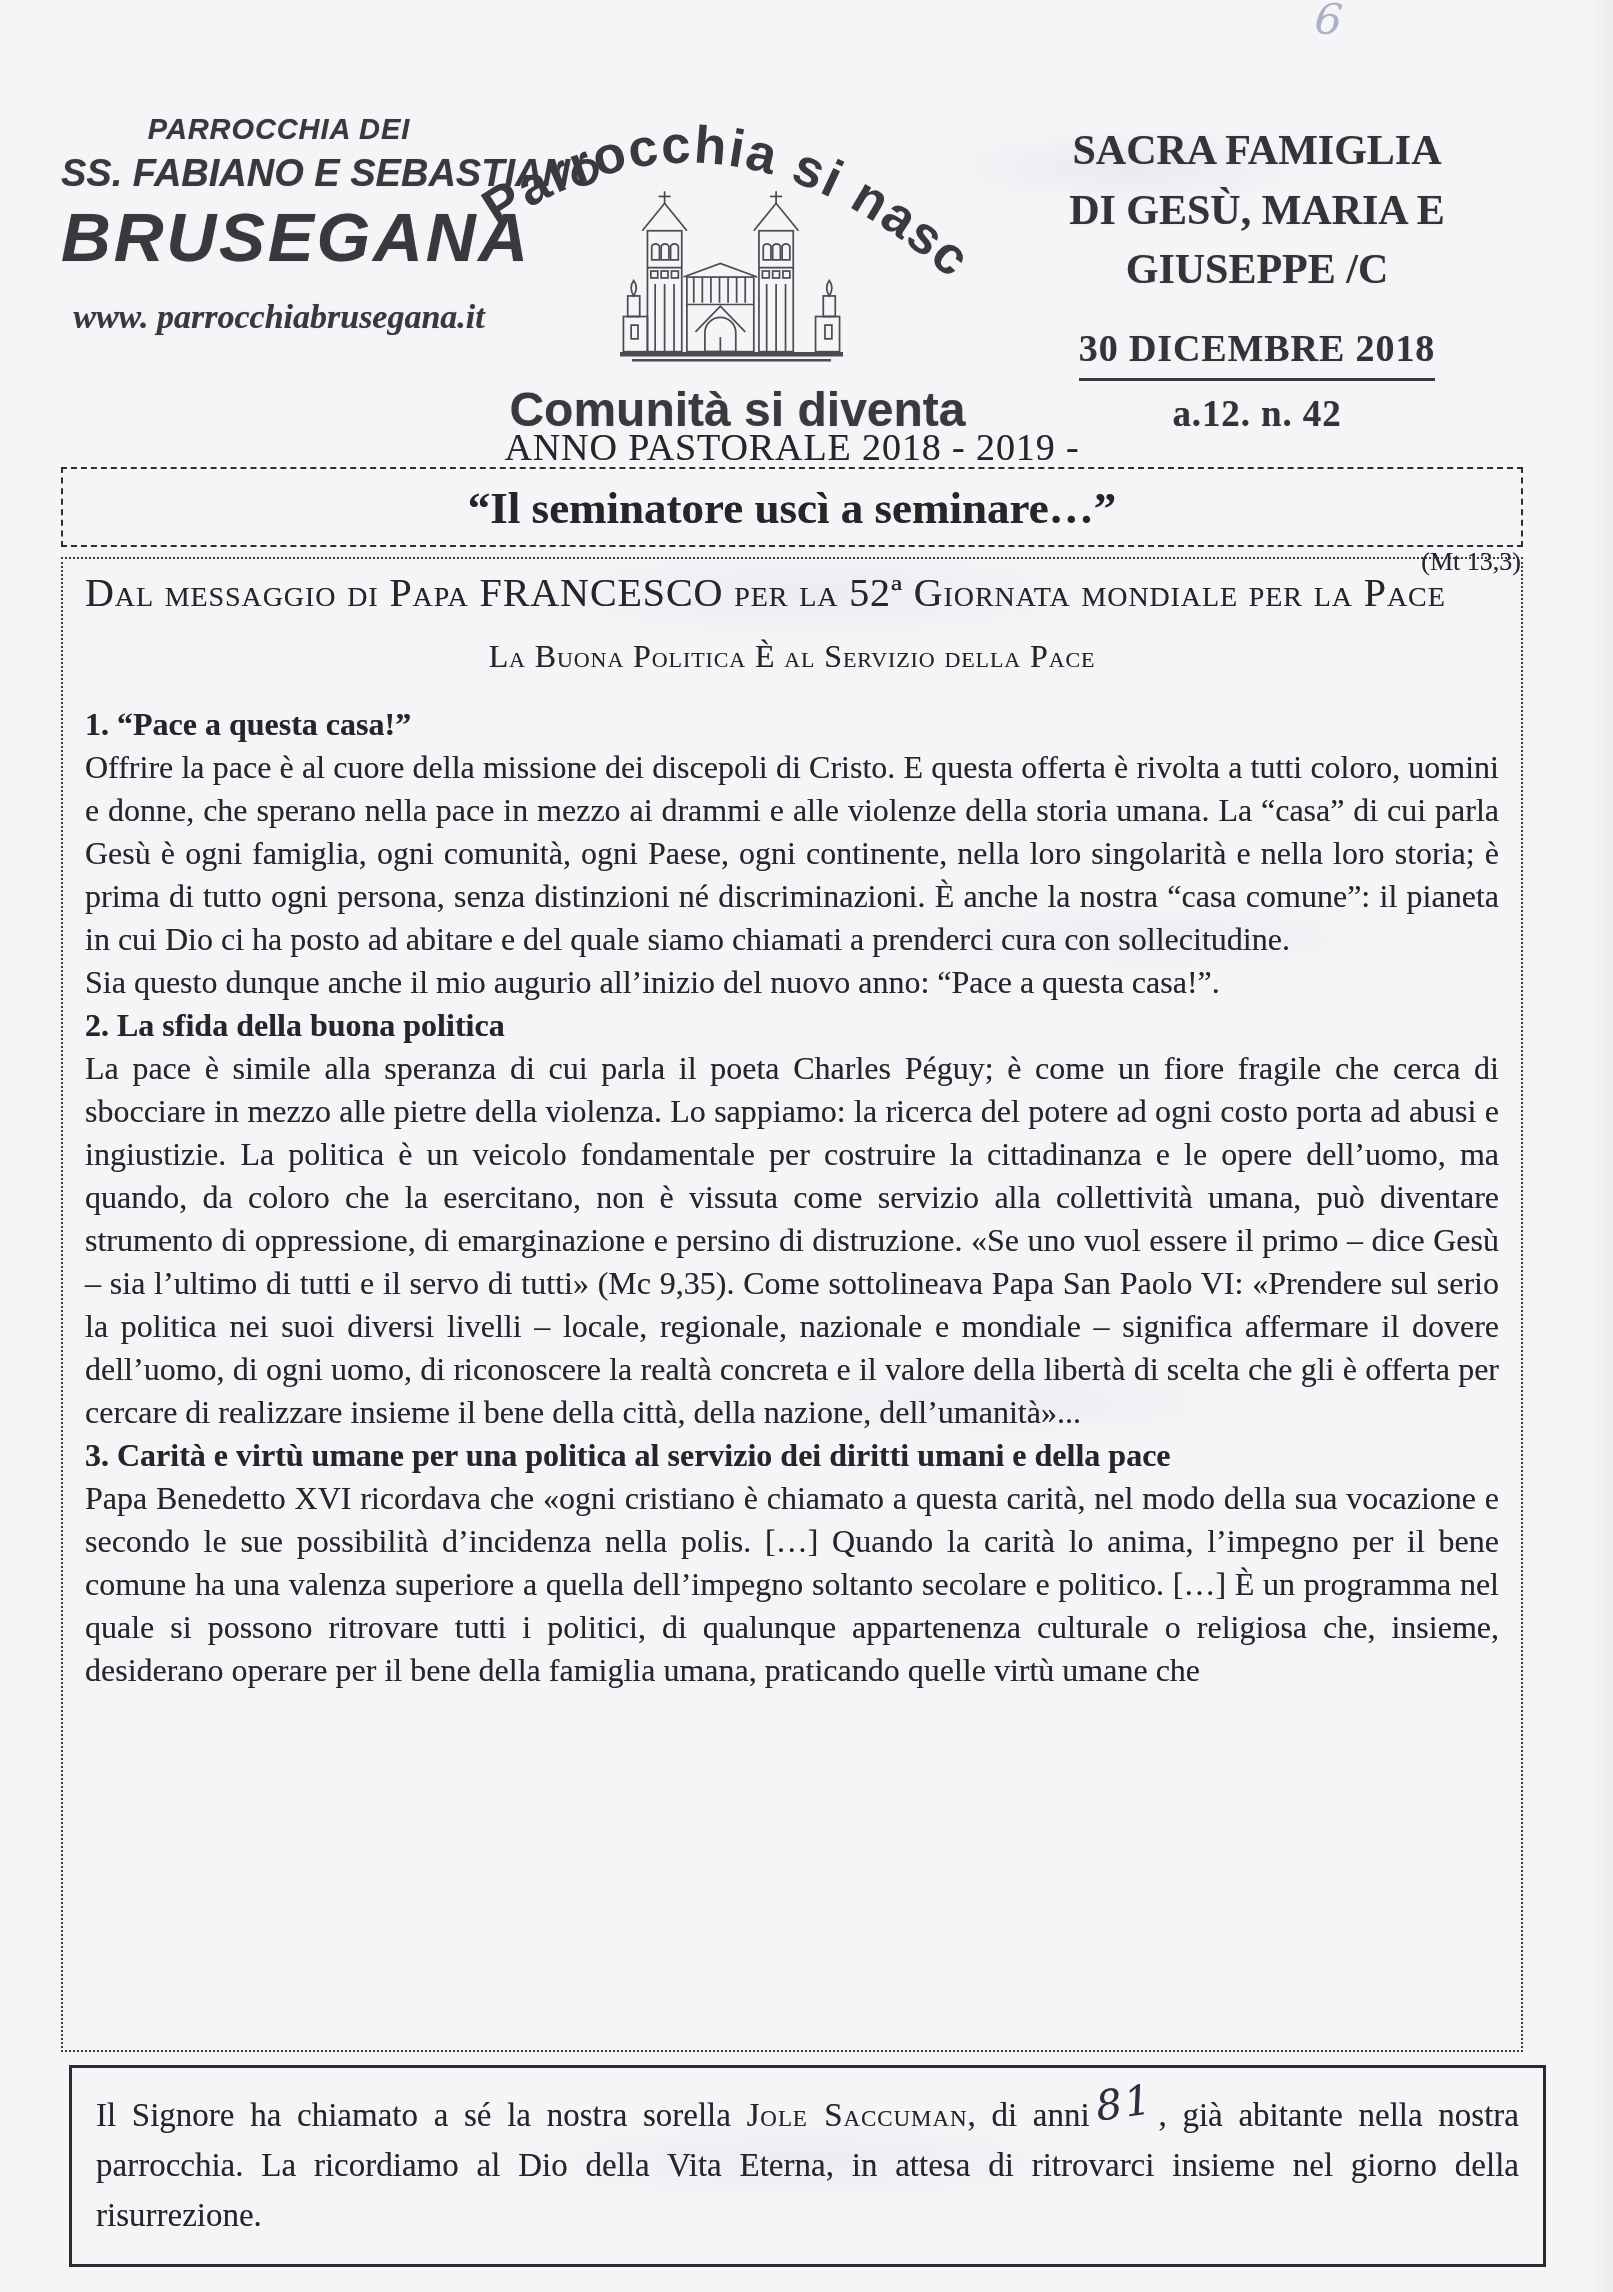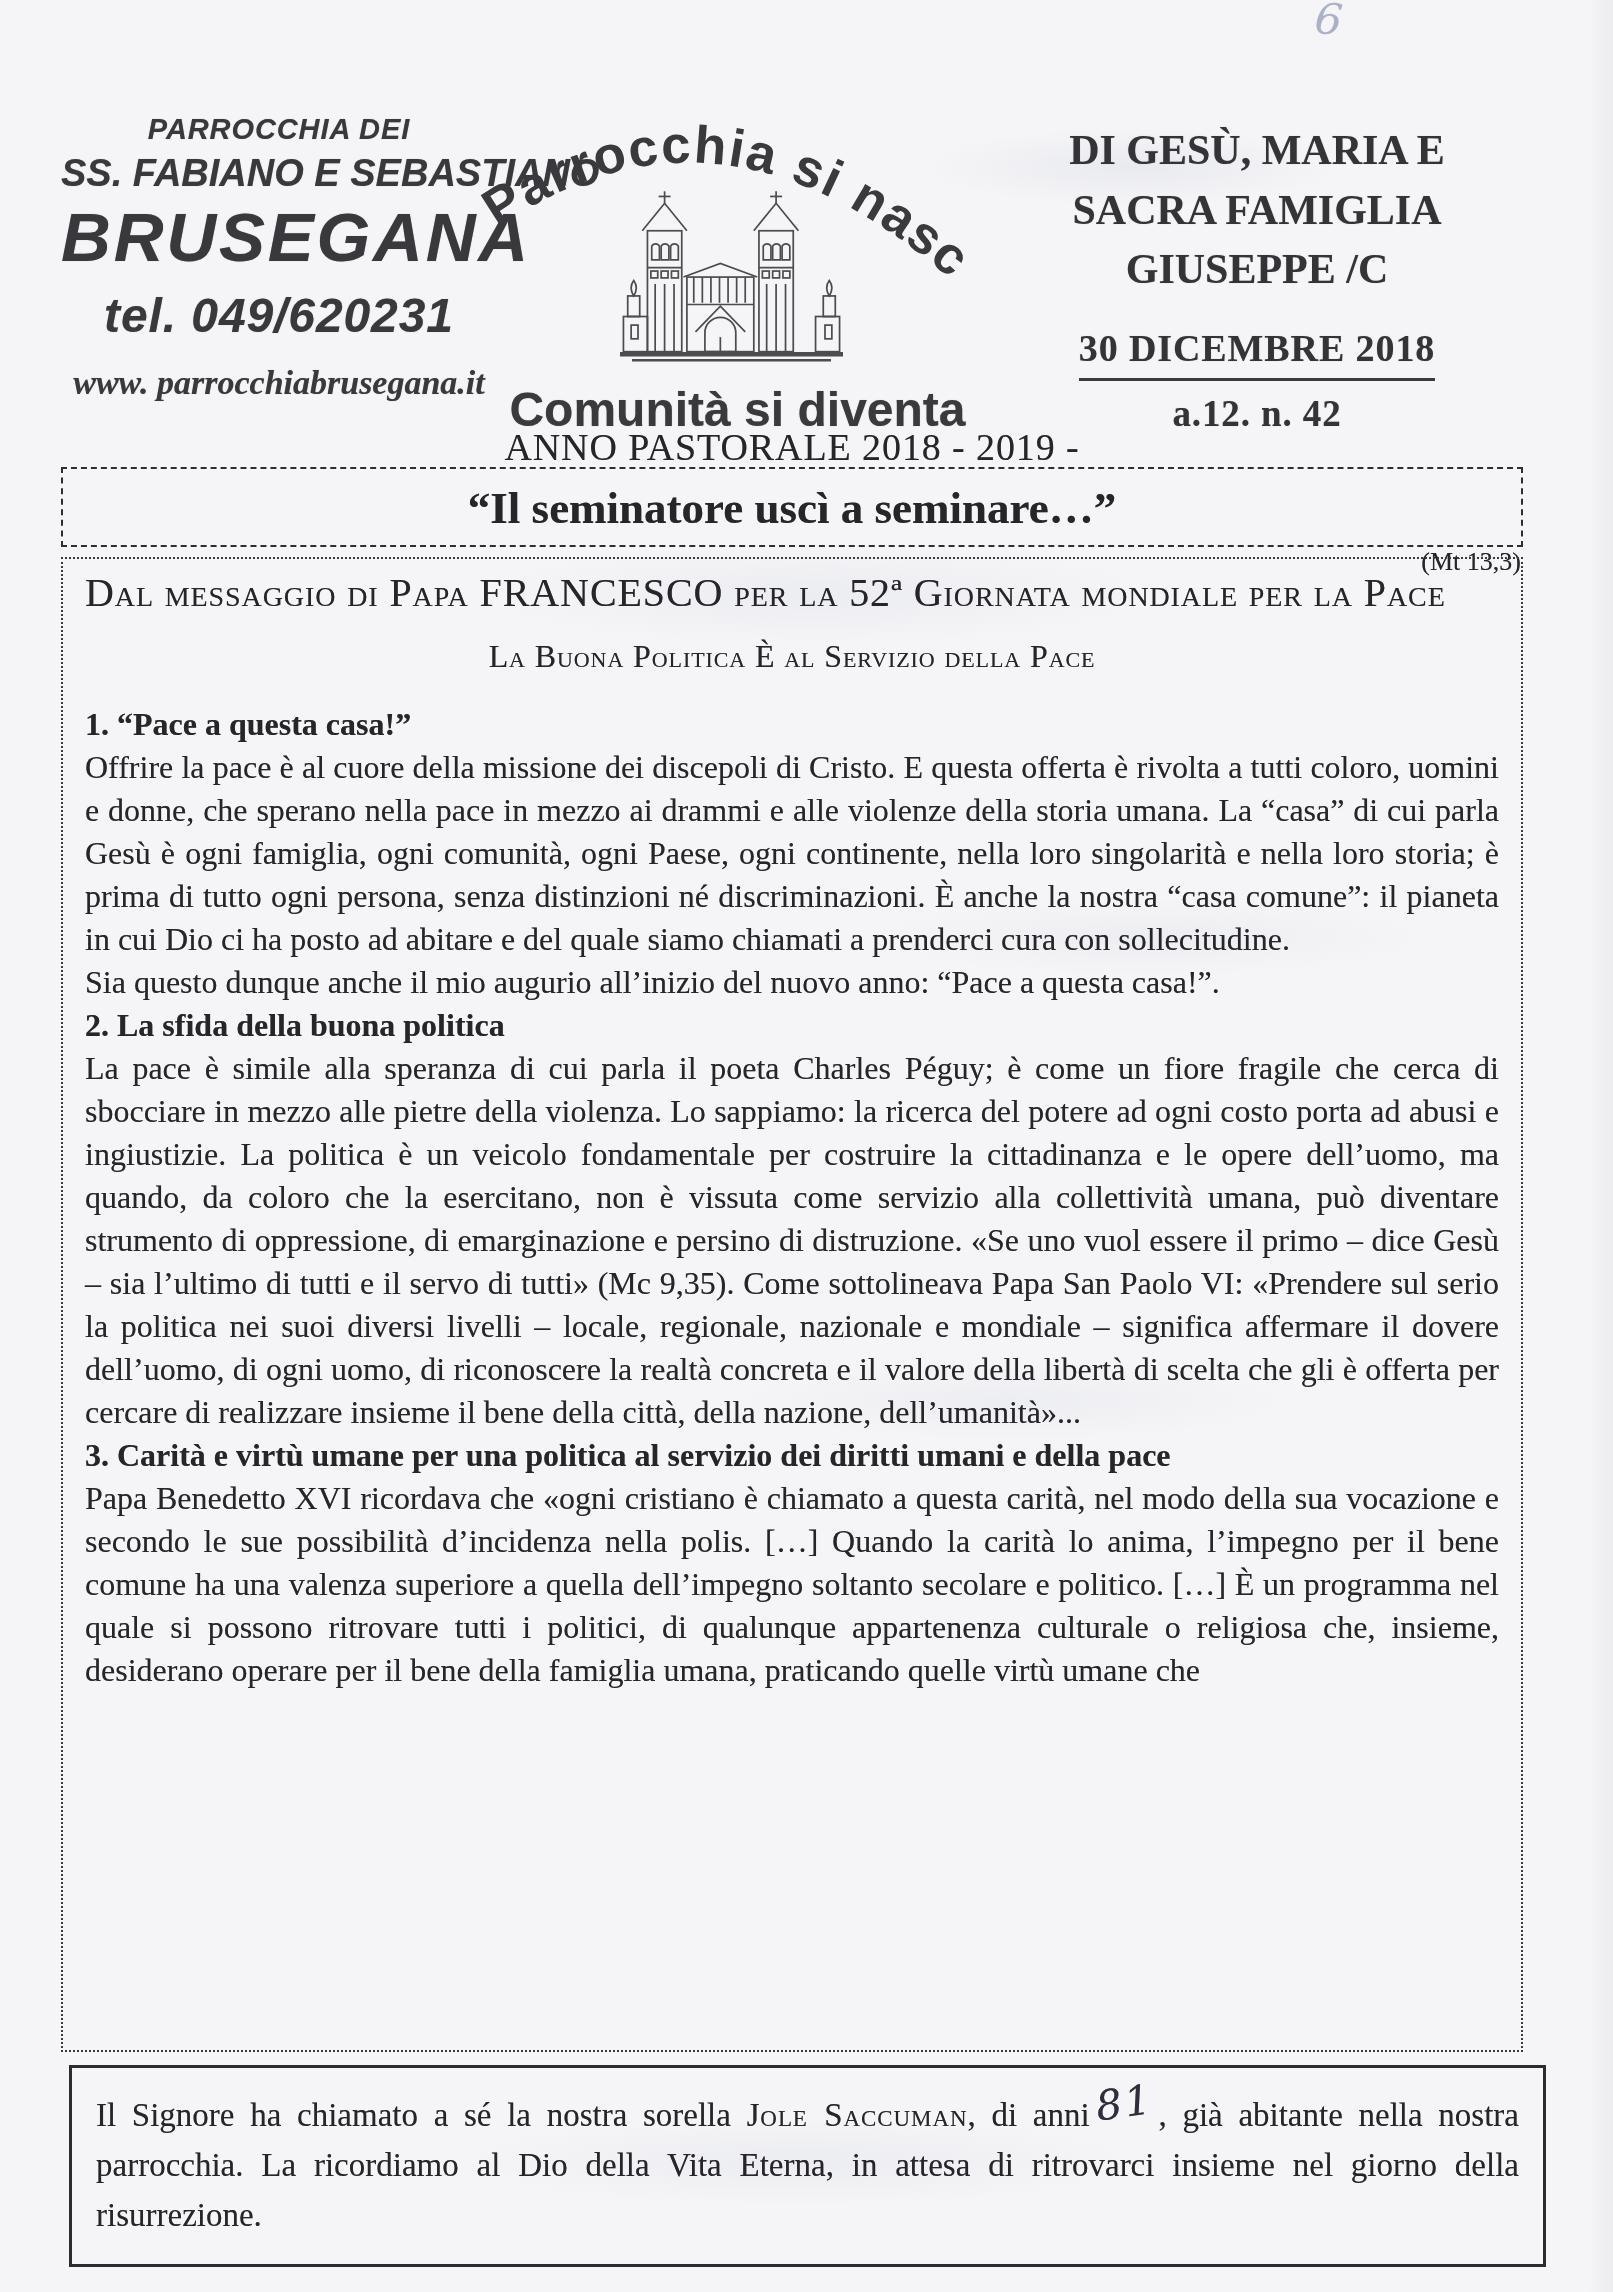--- a/index.html
+++ b/index.html
@@ -127,21 +127,20 @@
 <body>
 
 <div class="page">
 
   <div class="corner-scribble">6</div>
 
   <div class="hdr-left">
     <div class="l1">PARROCCHIA DEI</div>
     <div class="l2">SS. FABIANO E SEBASTIANO</div>
     <div class="l3">BRUSEGANA</div>
-    <div class="tel">tel. 049/620231</div>
     <div class="web">www. parrocchiabrusegana.it</div>
   </div>
 
   <svg class="arch-svg" viewBox="0 0 505 245">
     <defs>
       <path id="archPath" d="M 8,145 Q 245,-8 497,222" fill="none"></path>
     </defs>
     <text text-anchor="middle">
       <textPath href="#archPath" xlink:href="#archPath" startOffset="50%">Parrocchia si nasce</textPath>
     </text>
@@ -203,22 +202,22 @@
     <path d="M244,110 q6,8 0,18 q-6,-10 0,-18 z"></path>
     <rect x="239" y="162" width="8" height="16"></rect>
 
     <line x1="0" y1="196" x2="260" y2="196" stroke-width="5"></line>
     <line x1="14" y1="203" x2="246" y2="203" stroke-width="3"></line>
   </svg>
 
   <div class="motto-bottom">Comunità si diventa</div>
 
   <div class="hdr-right">
+    <div>SACRA FAMIGLIA</div>
     <div>DI GESÙ, MARIA E</div>
-    <div>SACRA FAMIGLIA</div>
     <div>GIUSEPPE /C</div>
     <div><span class="date">30 DICEMBRE 2018</span></div>
     <div class="issue">a.12. n. 42</div>
   </div>
 
   <div class="banner">
     <span class="prefix small-caps">ANNO PASTORALE 2018 - 2019 -</span>
     <span class="quote">“Il seminatore uscì a seminare…”</span>
     <span class="cite">(Mt 13,3)</span>
   </div>

